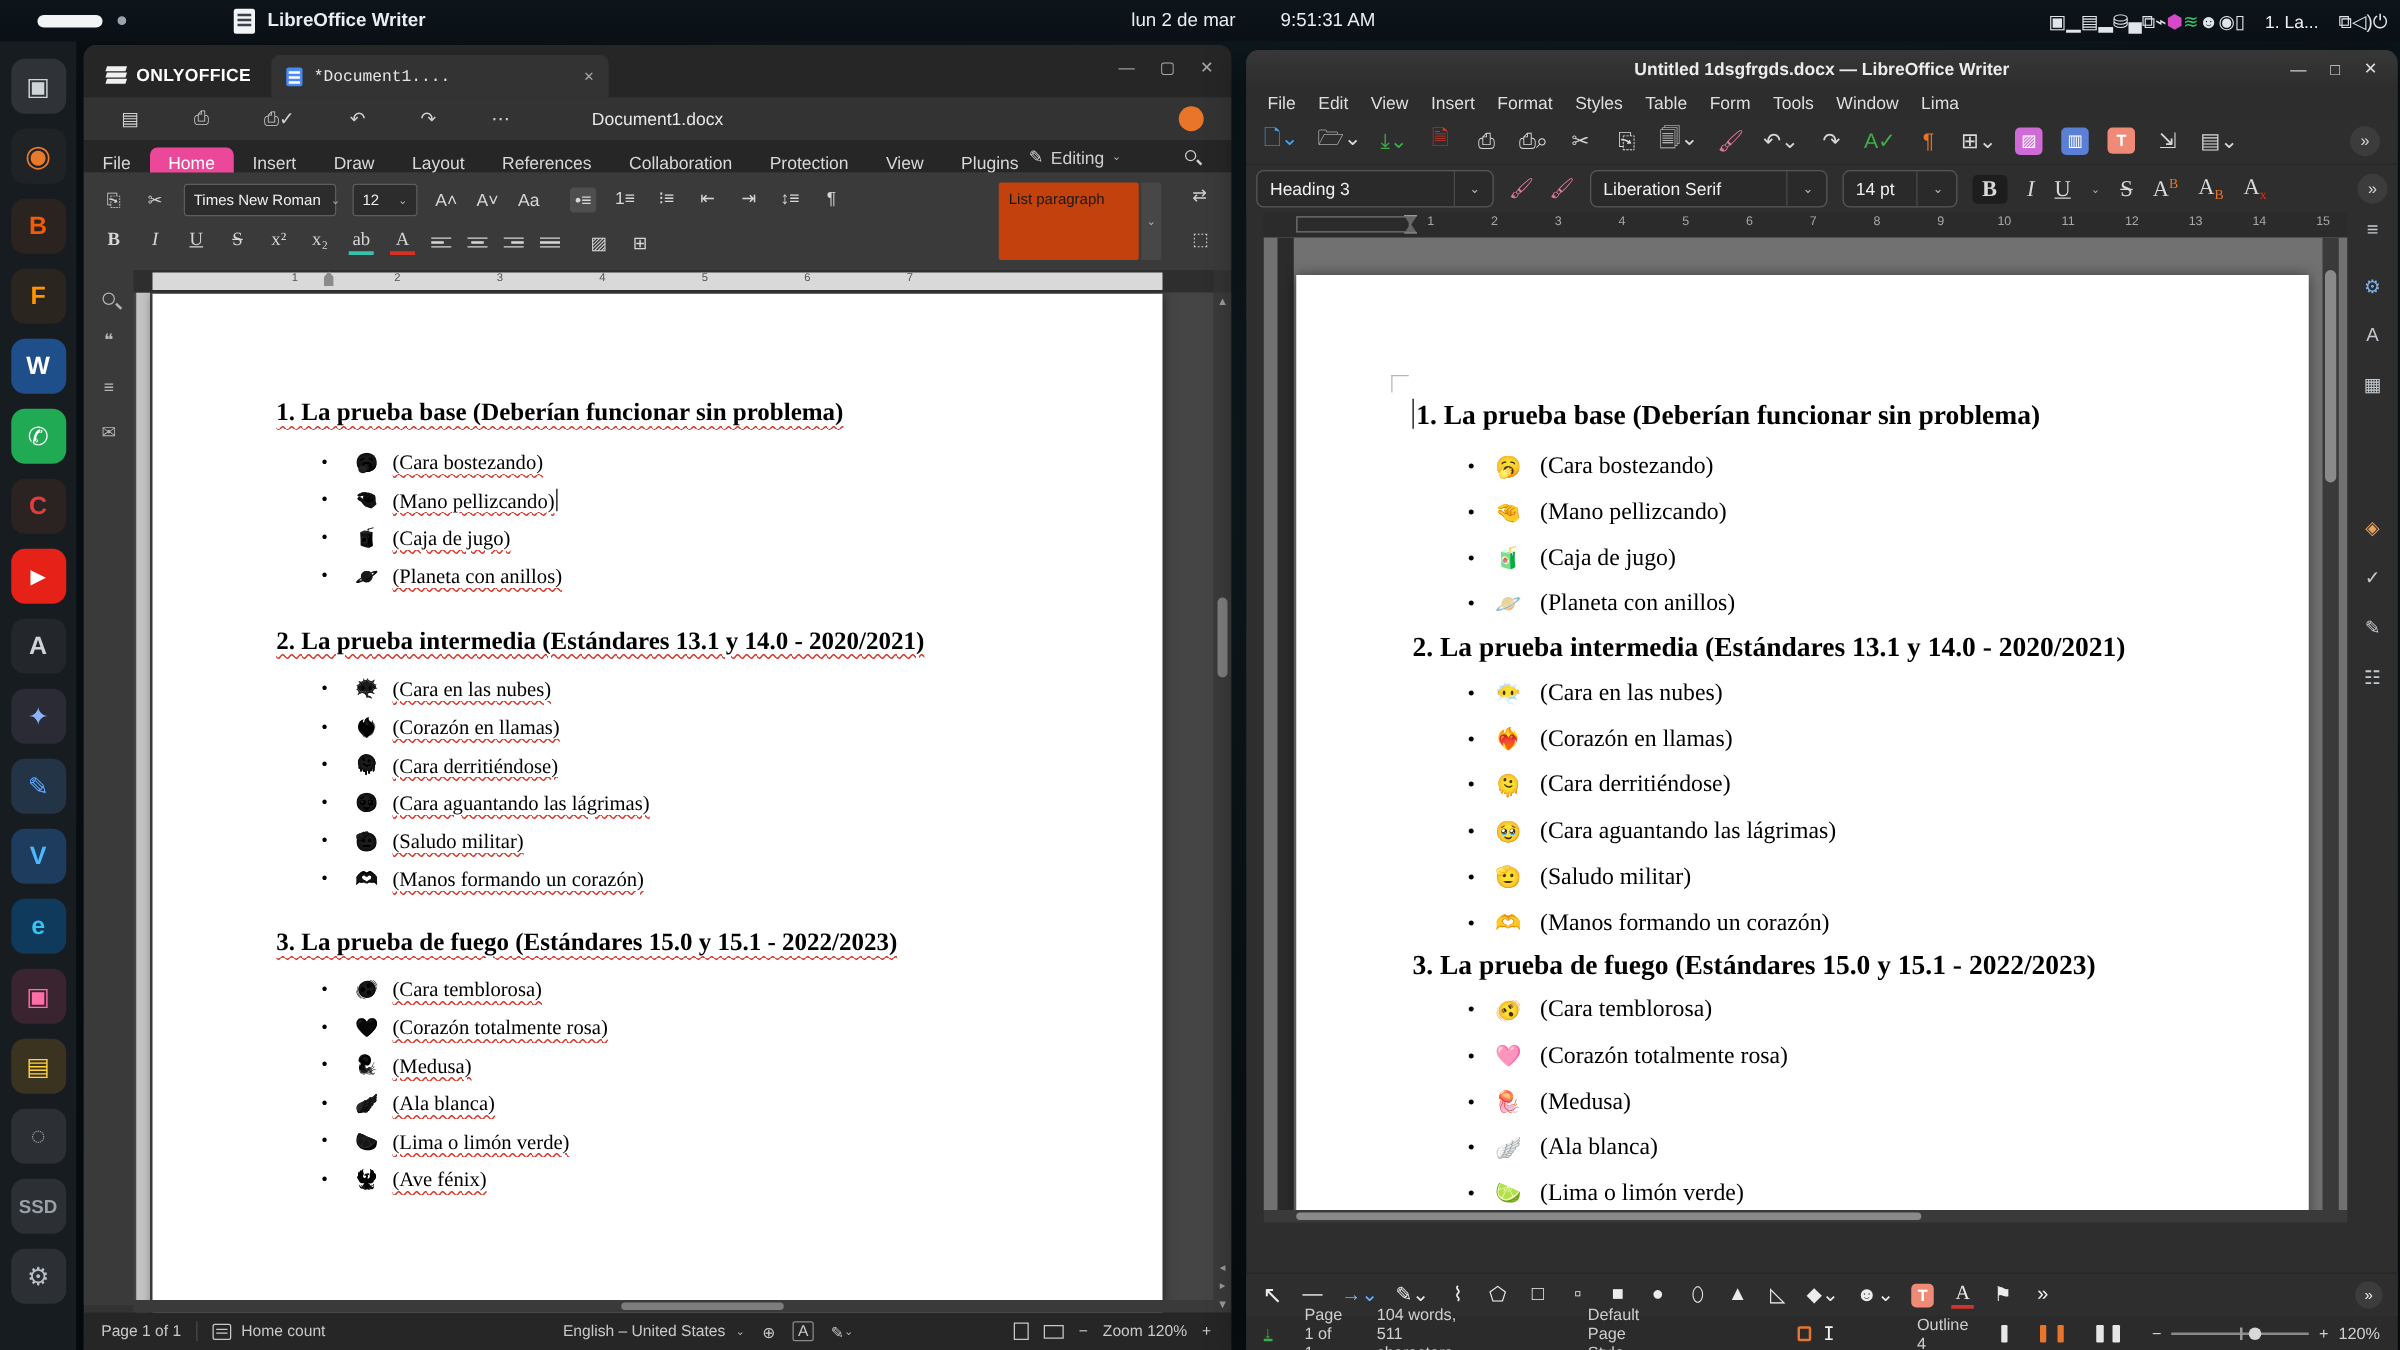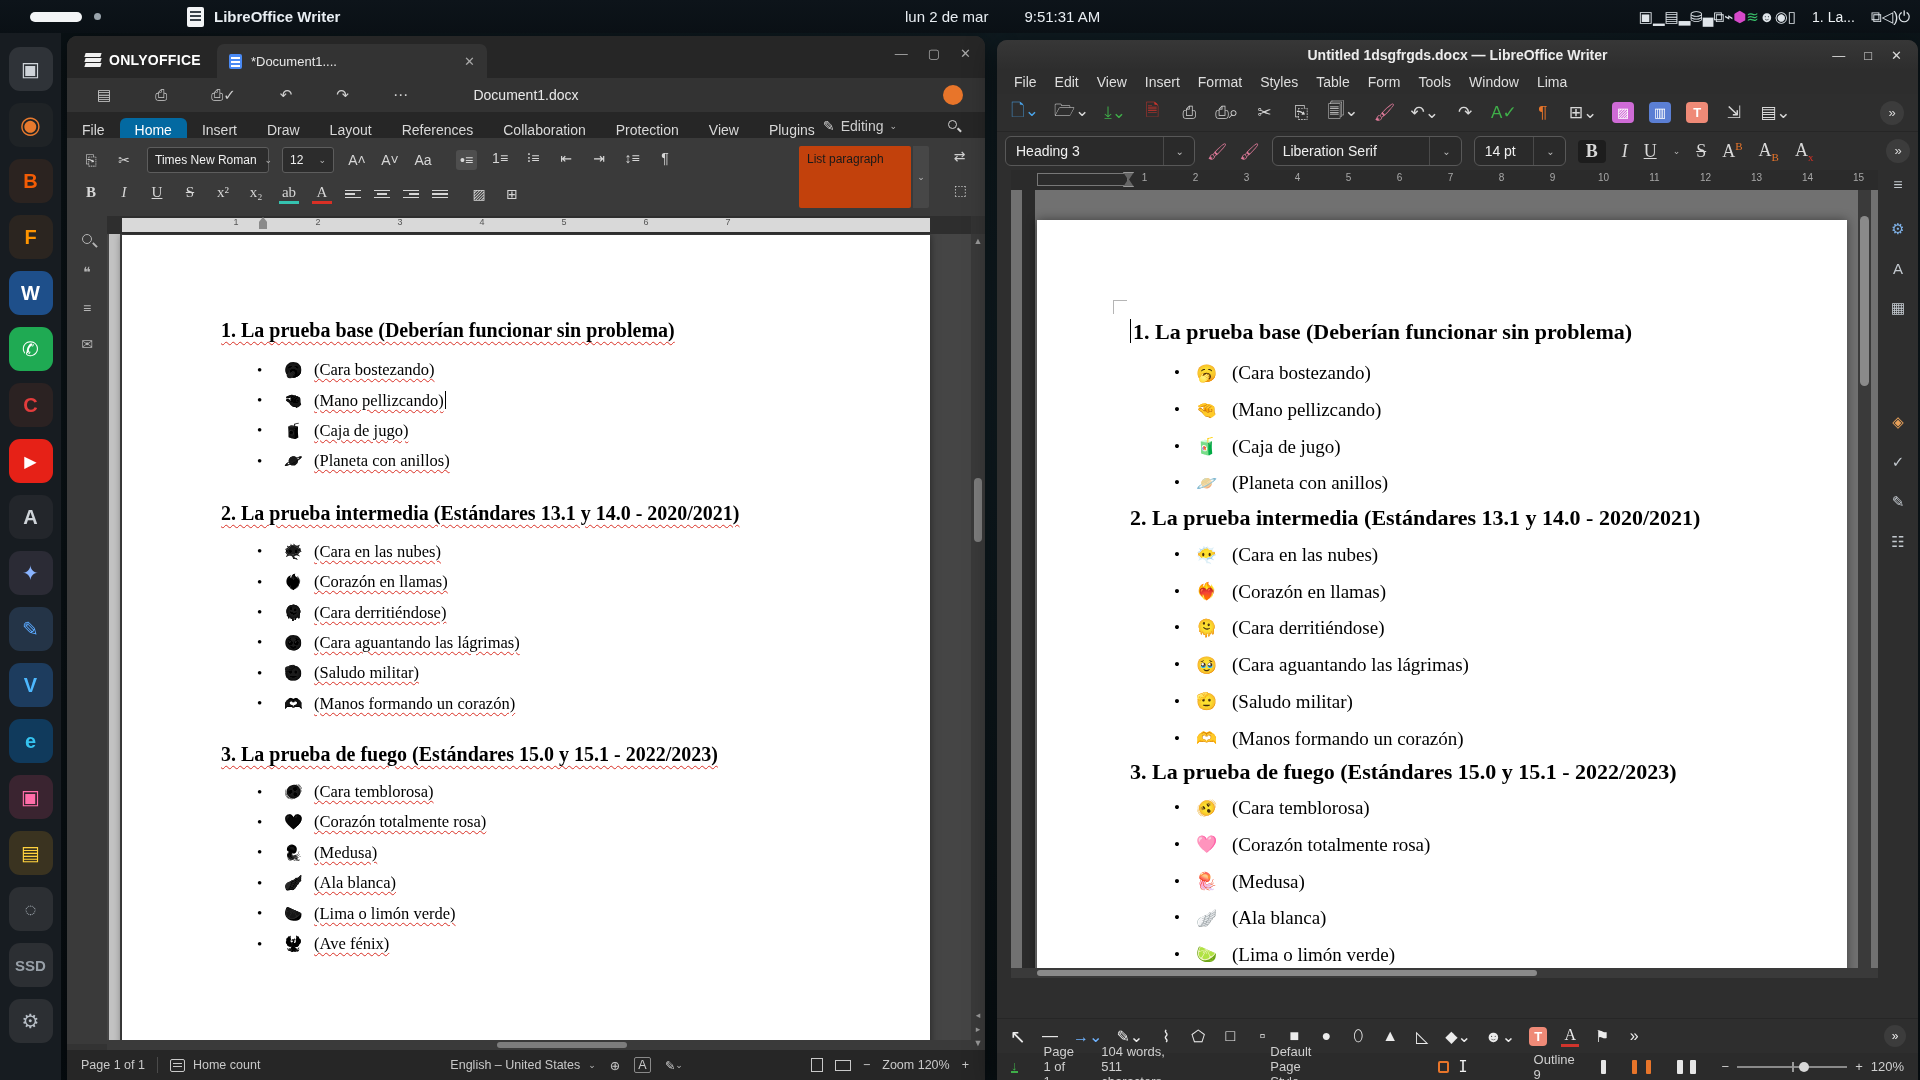--- a/index.html
+++ b/index.html
@@ -55,34 +55,34 @@
   
   .oo { left:67px; top:36px; width:918px; height:1044px; background:#333; }
   .oo-titlebar { position:absolute; left:0; top:0; right:0; height:42px; background:#262626;
     border-radius:10px 10px 0 0; display:flex; align-items:flex-end; }
   .oo-logo { display:flex; align-items:center; gap:8px; padding:0 16px 10px 18px; }
   .oo-logo-ic { width:16px; height:14px; position:relative; }
   .oo-logo-ic div { position:absolute; left:0; width:16px; height:4px; background:#f0f0f0; transform:skewX(-18deg); }
   .oo-logo-ic div:nth-child(1){top:0;} .oo-logo-ic div:nth-child(2){top:5px;} .oo-logo-ic div:nth-child(3){top:10px;}
   .oo-logo-txt { color:#fff; font-weight:bold; font-size:14px; letter-spacing:.3px; }
   .oo-doc-tab { height:34px; width:270px; background:#333; border-radius:7px 7px 0 0;
-    display:flex; align-items:center; gap:9px; padding:0 12px; color:#e6e6e6; font-size:13px; }
+    display:flex; align-items:center; gap:9px; padding:0 12px; color:#e6e6e6; font-size:13px;font-family:Liberation Mono, monospace; }
   .oo-doc-tab .dicon { width:13px; height:15px; background:#4a8af4; border-radius:2px; position:relative; }
   .oo-doc-tab .dicon::before{content:"";position:absolute;left:2px;top:3px;width:9px;height:2px;background:#fff;box-shadow:0 4px 0 #fff,0 8px 0 #fff;}
   .oo-doc-tab .tclose { margin-left:auto; color:#aaa; font-size:13px; }
   .oo-winbtns { position:absolute; right:14px; top:10px; display:flex; gap:20px; color:#a8a8a8; font-size:13px; }
   .oo-quickbar { position:absolute; left:0; top:42px; right:0; height:34px; background:#333;
     display:flex; align-items:center; color:#cfcfcf; font-size:15px; }
   .oo-quick-icons { display:flex; gap:44px; padding-left:30px; }
   .oo-qtitle { position:absolute; left:50%; transform:translateX(-50%); color:#e8e8e8; font-size:14px; }
   .oo-avatar { position:absolute; right:22px; width:20px; height:20px; border-radius:50%; background:#e8752a; }
   .oo-tabsrow { position:absolute; left:0; top:76px; right:0; height:26px; background:#262626;
     display:flex; align-items:flex-end; color:#d8d8d8; font-size:14px; }
   .oo-tabsrow .mtab { padding:4px 15px 6px; }
-  .oo-tabsrow .mtab:nth-of-type(2) { background:#0369a1; border-radius:6px 6px 0 0; color:#fff; }
+  .oo-tabsrow .mtab:nth-of-type(2) { background:#ec4899; border-radius:6px 6px 0 0; color:#fff; }
   .oo-mode { position:absolute; right:88px; bottom:4px; display:flex; align-items:center; gap:6px; color:#cfcfcf; }
   .mag { width:9px; height:9px; border:1.6px solid #cfcfcf; border-radius:50%; position:relative; display:inline-block; }
   .mag::after{content:"";position:absolute;left:8px;top:8px;width:5px;height:1.6px;background:#cfcfcf;transform:rotate(45deg);}
   .oo-search { position:absolute; right:28px; bottom:6px; }
   .oo-toolbar { position:absolute; left:0; top:102px; right:0; height:78px; background:#3a3a3a;
     color:#d6d6d6; font-size:14px; }
   .oo-trow { position:absolute; left:14px; right:14px; display:flex; align-items:center; gap:13px; }
   .oo-trow1 { top:8px; height:28px; }
   .oo-trow2 { top:42px; height:28px; }
   .oo-combo { background:#2c2c2c; border:1px solid #5d5d5d; border-radius:3px; height:26px;
@@ -750,21 +750,21 @@
       </span>
     <span class="ovf2">»</span>
   </div>
   <div class="lo-status">
     <span class="lo-save-ic">↓</span>
     <span>Page 1 of 1</span>
     <span>104 words, 511 characters</span>
     <span style="margin-left:70px">Default Page Style</span>
     <span class="lo-selmode" style="margin-left:90px"></span>
     <span class="ibeam">I</span>
-    <span style="margin-left:40px">Outline 9</span>
+    <span style="margin-left:40px">Outline 4</span>
     <span class="pgic"></span>
     <span class="pgic or"></span>
     <span class="pgic bk"></span>
     <span class="zoomslider">
       <span>−</span>
       <span class="zs-line">
           <span class="zs-knob"></span>
         </span>
       <span>+</span>
       <span>120%</span>

